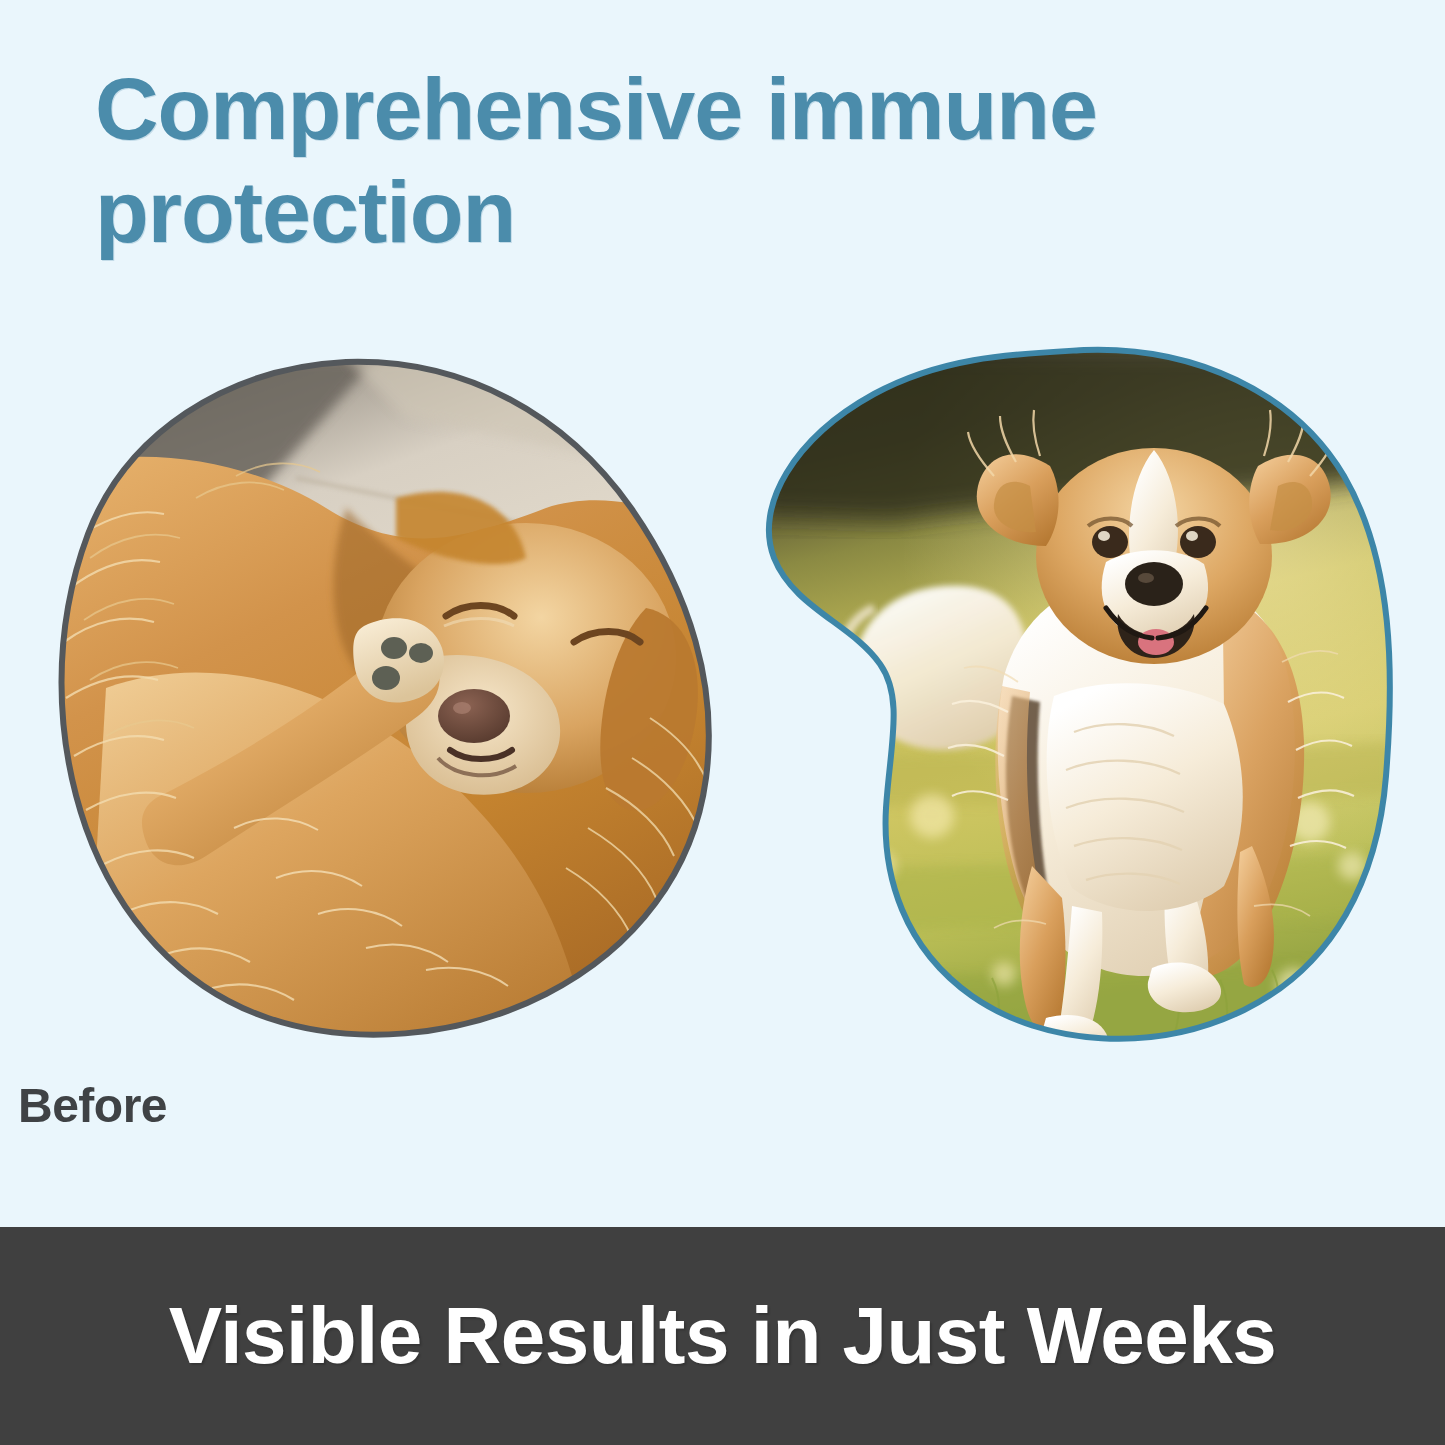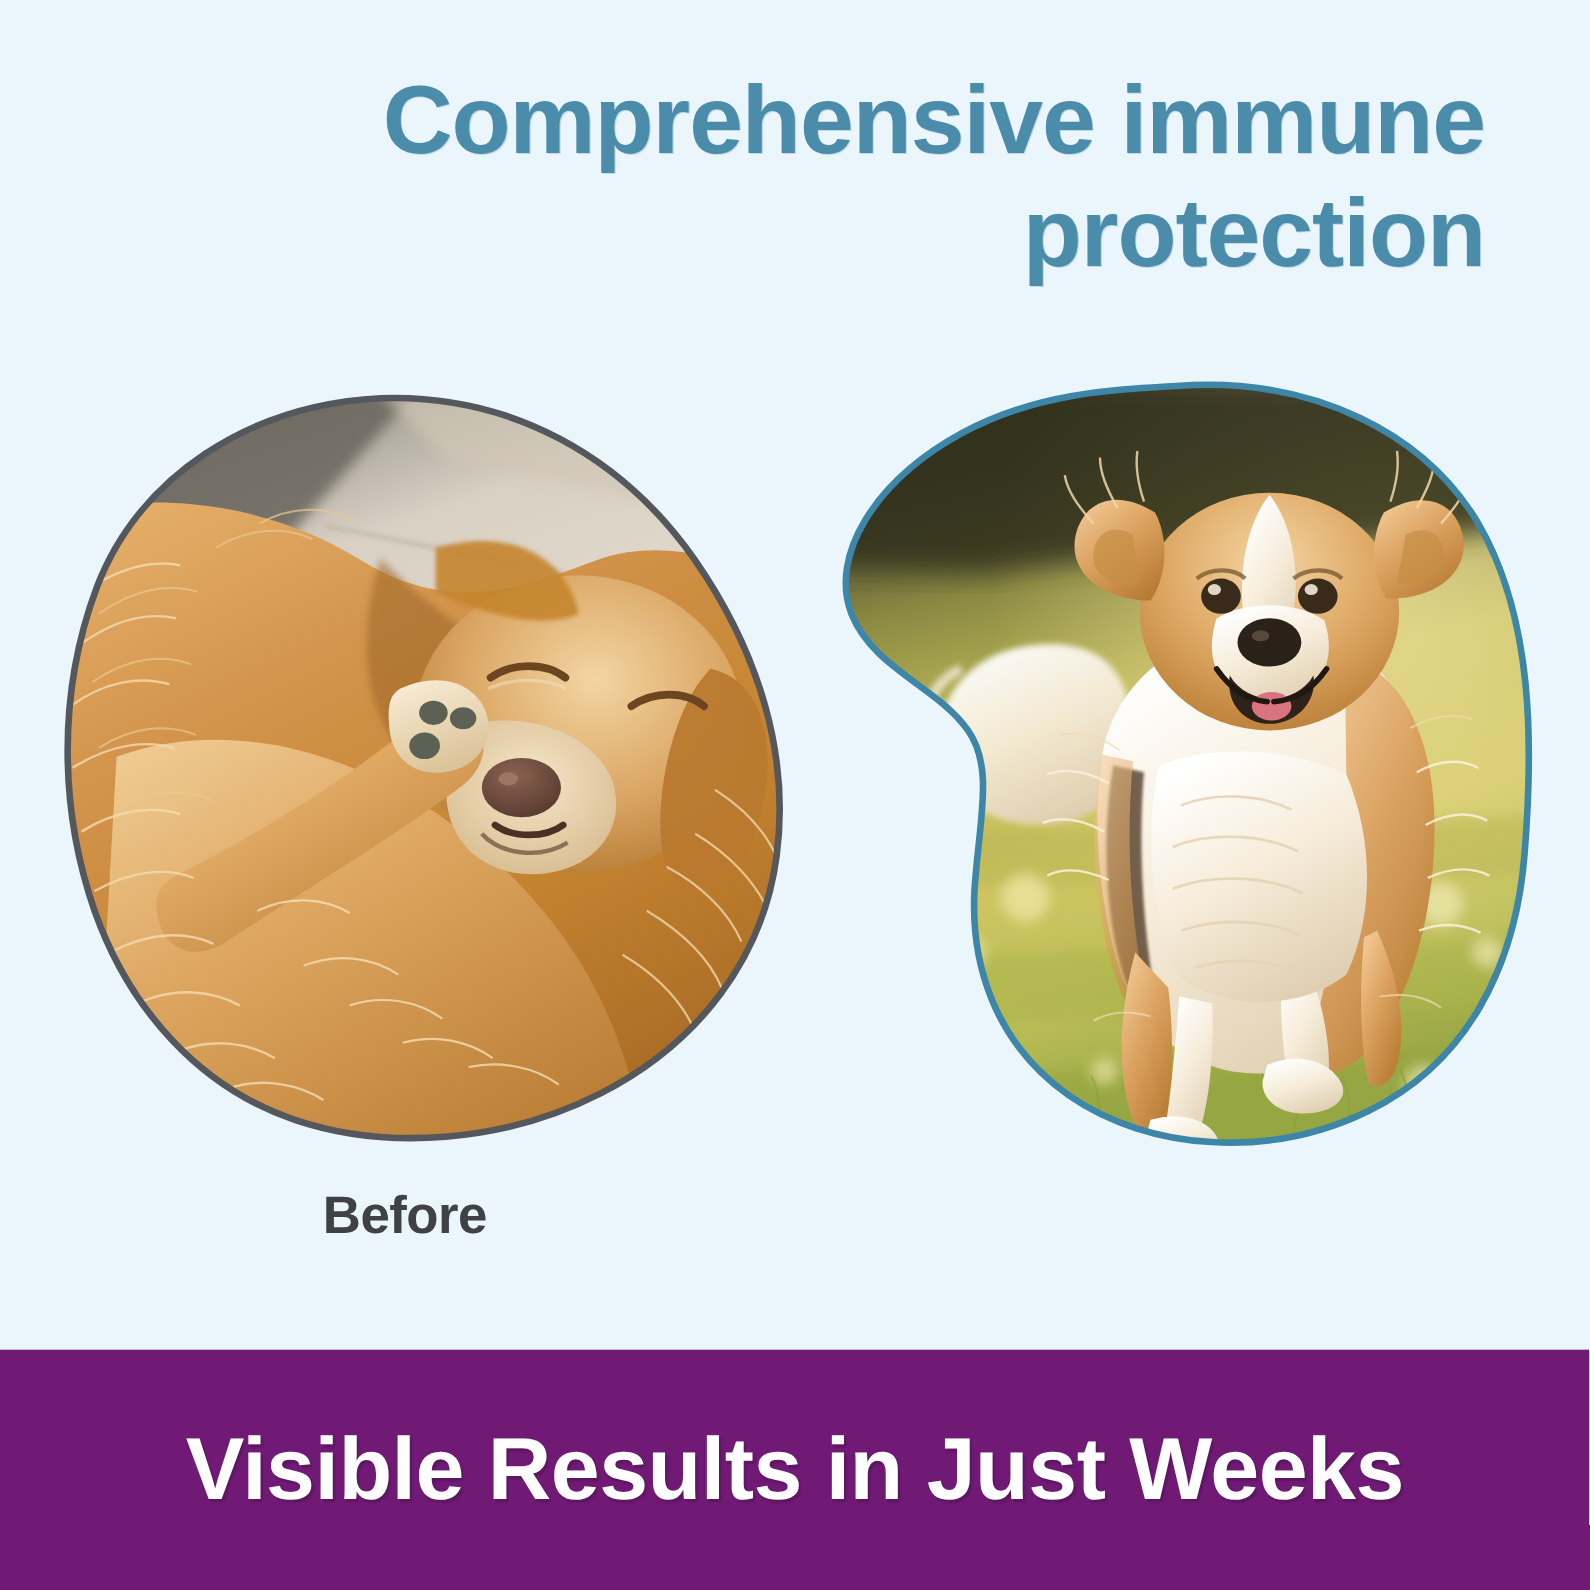--- a/index.html
+++ b/index.html
@@ -14,21 +14,21 @@
     overflow: hidden;
     position: relative;
   }
 
   
   .headline {
     position: absolute;
     left: 0;
     top: 58px;
     width: 1445px;
-    text-align: right;
+    text-align: left;
     color: #4b8cab;
     font-size: 88px;
     font-weight: bold;
     line-height: 1.17;
     letter-spacing: -1px;
     padding: 0 95px;
     box-sizing: border-box;
     text-shadow: 1px 1px 0 rgba(120,170,195,0.35);
   }
 
@@ -56,36 +56,35 @@
   }
   .blob-wrap.before { left: 28px;  top: 18px;  width: 672px; height: 680px; }
   .blob-wrap.after  { left: 12px;  top: 6px;   width: 638px; height: 700px; }
 
   .blob-svg { display: block; width: 100%; height: 100%; overflow: visible;}
 
   
   .caption {
     position: absolute;
     width: 100%;
-    text-align: center;
     font-size: 48px;
     font-weight: bold;
     letter-spacing: -0.5px;
   }
   .caption.before { top: 738px; color: #3f4245; }
   .caption.after  { top: 738px; color: #3d86a8; }
 
   
   .banner {
     position: absolute;
     left: 0;
     bottom: 0;
     width: 1445px;
     height: 218px;
-    background: #701a75;
+    background: #404040;
     display: flex;
     align-items: center;
     justify-content: center;
   }
   .banner-text {
     color: #ffffff;
     font-size: 80px;
     font-weight: bold;
     letter-spacing: -0.5px;
     text-shadow: 2px 2px 2px rgba(0,0,0,0.18);

